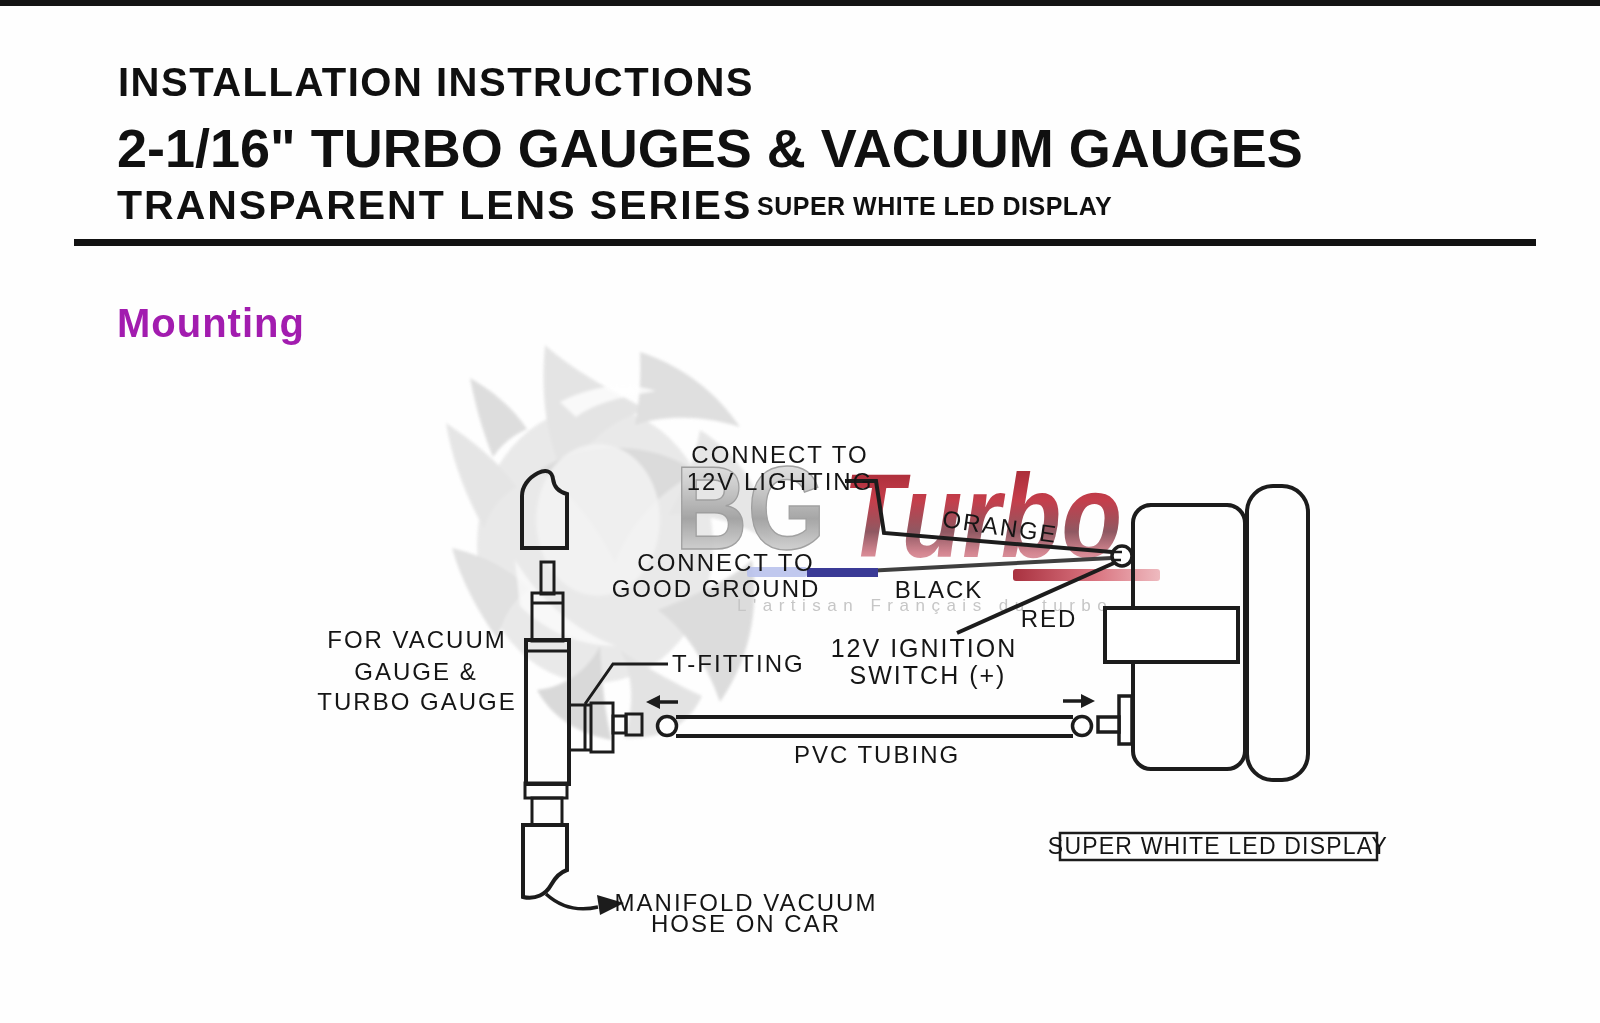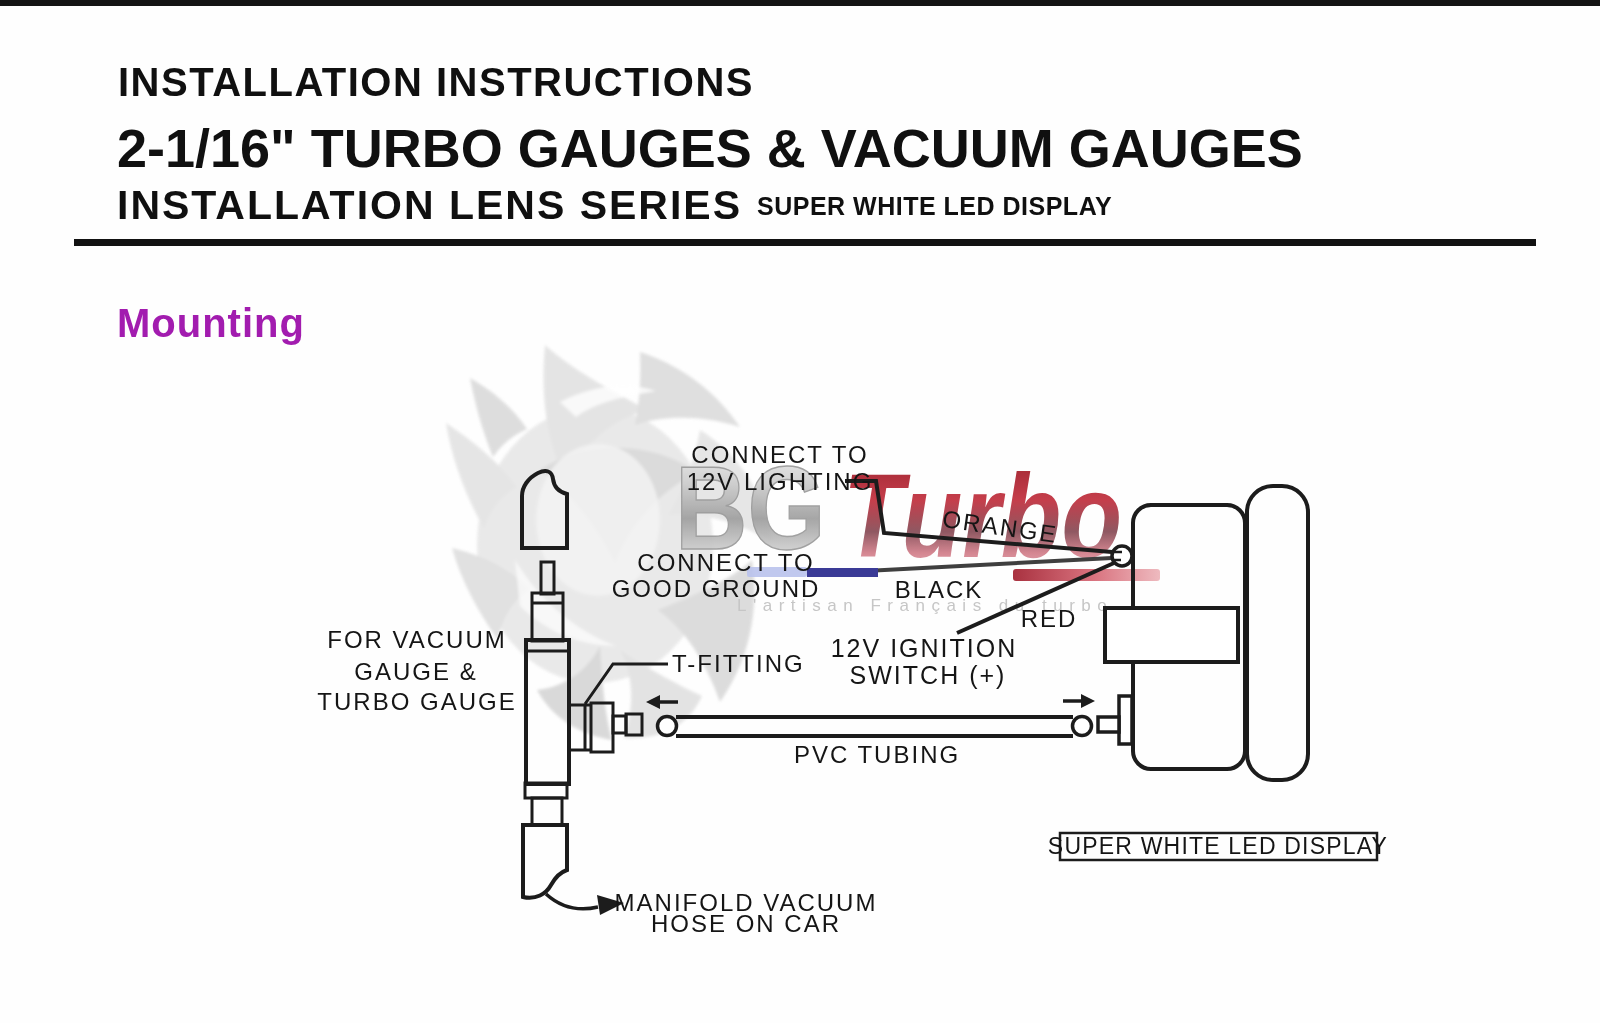--- a/index.html
+++ b/index.html
@@ -25,21 +25,21 @@
   .whitefill{fill:#ffffff;}
 </style>
 </head>
 <body>
 
 <div id="page">
   <div id="topbar"></div>
 
   <div class="abs h1">INSTALLATION INSTRUCTIONS</div>
   <div class="abs h2">2-1/16" TURBO GAUGES &amp; VACUUM GAUGES</div>
-  <div class="abs h3">INSTALLATION LENS SERIES</div>
+  <div class="abs h3">TRANSPARENT LENS SERIES</div>
   <div class="abs h3sub">SUPER WHITE LED DISPLAY</div>
   <div id="rule"></div>
   <div class="abs mounting">Mounting</div>
 
   <svg width="1600" height="1023" viewBox="0 0 1600 1023">
     <defs>
       <linearGradient id="silverGrad" x1="0" y1="0" x2="0" y2="1">
         <stop offset="0%" stop-color="#f2f2f2"></stop>
         <stop offset="30%" stop-color="#cfcfcf"></stop>
         <stop offset="58%" stop-color="#9f9f9f"></stop>

